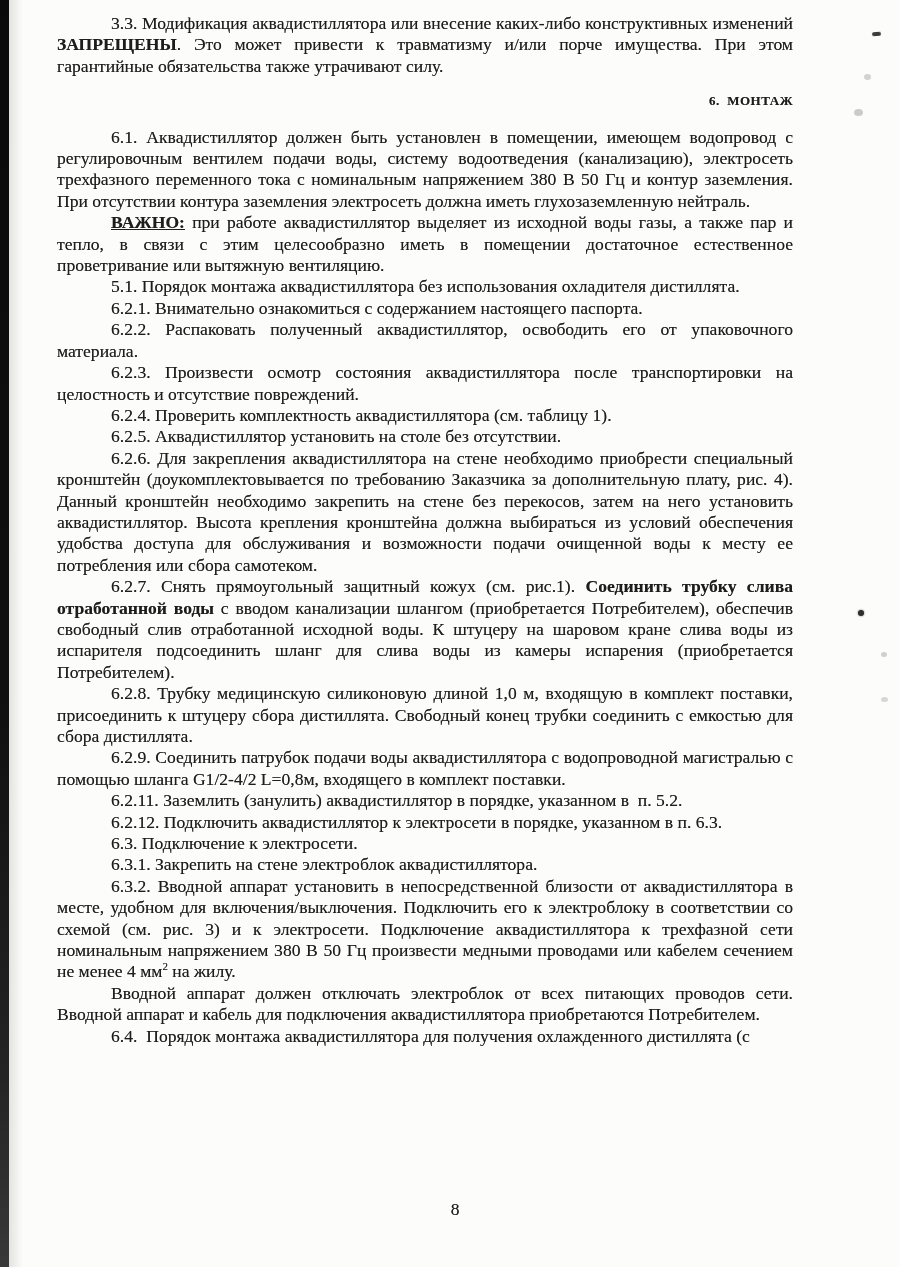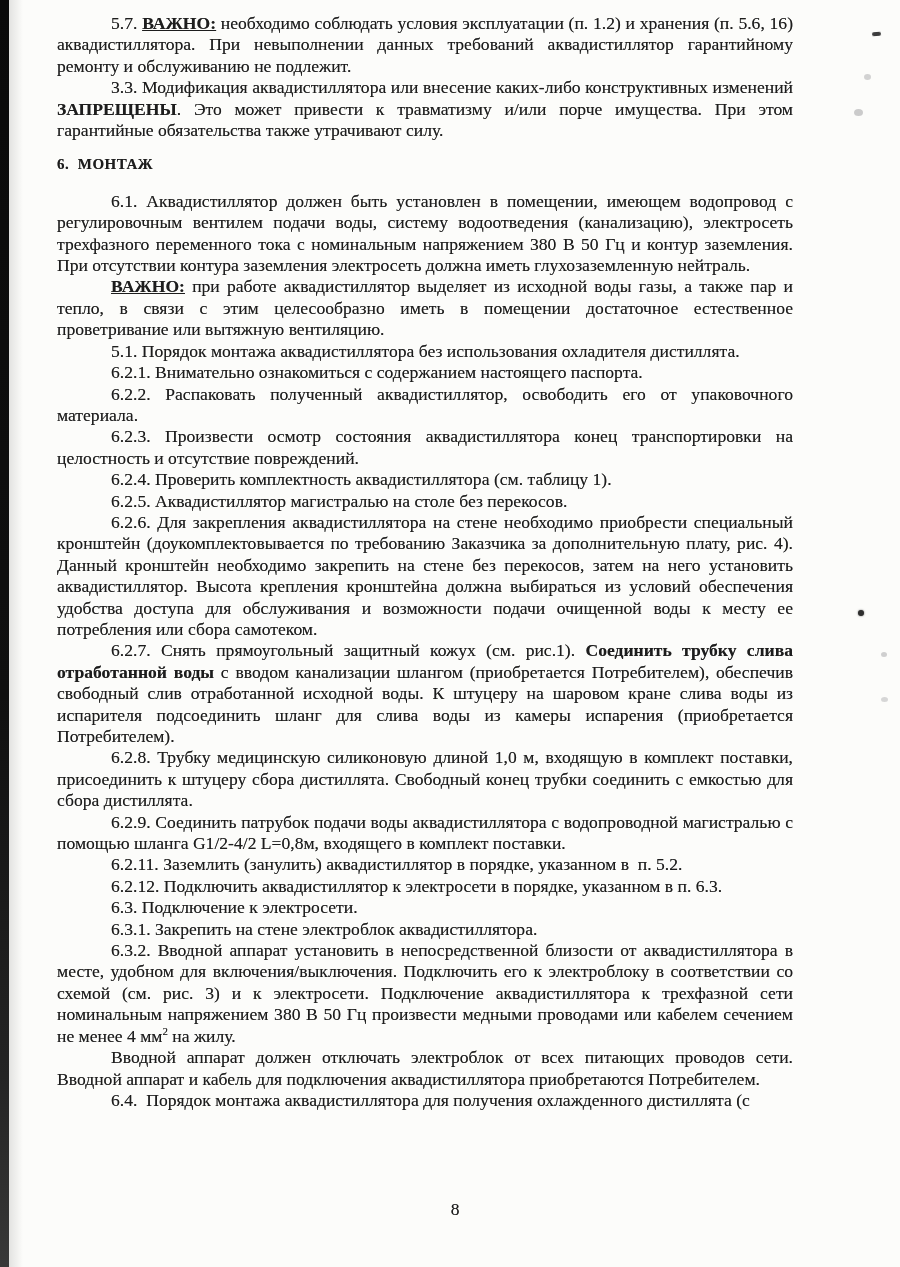--- a/index.html
+++ b/index.html
@@ -34,23 +34,23 @@
     left: 57px; top: 13px;
     width: 736px;
     font-size: 17.6px;
     line-height: 21.4px;
     text-align: justify;
     text-shadow: 0 0 0.4px rgba(20,20,20,0.55);
   }
   .para { margin: 0; text-indent: 54px; }
   .heading {
     margin: 13px 0 15px 0;
-    text-align: left;
+    text-align: right;
     text-indent: 0;
-    font-size: 15px;
+    font-size: 13px;
     font-weight: bold;
     letter-spacing: 0.5px;
     font-family: Liberation Serif, serif;
   }
   .b { font-weight: bold; }
   .u { text-decoration: underline; }
   sup { font-size: 0.62em; line-height: 0; }
   .page-number {
     position: absolute;
     top: 1199px; left: 0;
@@ -69,31 +69,30 @@
   .s6 { left: 881px; top: 697px; width: 7px; height: 5px; background: #d6d6d6; border-radius: 50%; }
 </style>
 </head>
 <body>
 
 <div class="page">
   <div class="scan-edge"></div>
   <div class="scan-edge-shadow"></div>
 
   <div class="doc" id="doc-body">
-      <p class="para"><span>5.7.&nbsp;</span><span class="b u">ВАЖНО:</span><span> необходимо соблюдать условия эксплуатации (п. 1.2) и хранения (п. 5.6, 16) аквадистиллятора. При невыполнении данных требований аквадистиллятор гарантийному ремонту и обслуживанию не подлежит.</span></p>
       <p class="para"><span>3.3. Модификация аквадистиллятора или внесение каких-либо конструктивных изменений </span><span class="b">ЗАПРЕЩЕНЫ</span><span>. Это может привести к травматизму и/или порче имущества. При этом гарантийные обязательства также утрачивают силу.</span></p>
       <h2 class="heading"><span class="b">6.&nbsp; МОНТАЖ</span></h2>
       <p class="para"><span>6.1. Аквадистиллятор должен быть установлен в помещении, имеющем водопровод с регулировочным вентилем подачи воды, систему водоотведения (канализацию), электросеть трехфазного переменного тока с номинальным напряжением 380 В 50 Гц и контур заземления. При отсутствии контура заземления электросеть должна иметь глухозаземленную нейтраль.</span></p>
       <p class="para"><span class="b u">ВАЖНО:</span><span> при работе аквадистиллятор выделяет из исходной воды газы, а также пар и тепло, в связи с этим целесообразно иметь в помещении достаточное естественное проветривание или вытяжную вентиляцию.</span></p>
       <p class="para"><span>5.1. Порядок монтажа аквадистиллятора без использования охладителя дистиллята.</span></p>
       <p class="para"><span>6.2.1. Внимательно ознакомиться с содержанием настоящего паспорта.</span></p>
       <p class="para"><span>6.2.2. Распаковать полученный аквадистиллятор, освободить его от упаковочного материала.</span></p>
-      <p class="para"><span>6.2.3. Произвести осмотр состояния аквадистиллятора конец транспортировки на целостность и отсутствие повреждений.</span></p>
+      <p class="para"><span>6.2.3. Произвести осмотр состояния аквадистиллятора после транспортировки на целостность и отсутствие повреждений.</span></p>
       <p class="para"><span>6.2.4. Проверить комплектность аквадистиллятора (см. таблицу 1).</span></p>
-      <p class="para"><span>6.2.5. Аквадистиллятор магистралью на столе без перекосов.</span></p>
+      <p class="para"><span>6.2.5. Аквадистиллятор установить на столе без отсутствии.</span></p>
       <p class="para"><span>6.2.6. Для закрепления аквадистиллятора на стене необходимо приобрести специальный кронштейн (доукомплектовывается по требованию Заказчика за дополнительную плату, рис. 4). Данный кронштейн необходимо закрепить на стене без перекосов, затем на него установить аквадистиллятор. Высота крепления кронштейна должна выбираться из условий обеспечения удобства доступа для обслуживания и возможности подачи очищенной воды к месту ее потребления или сбора самотеком.</span></p>
       <p class="para"><span>6.2.7. Снять прямоугольный защитный кожух (см. рис.1). </span><span class="b">Соединить трубку слива отработанной воды</span><span> с вводом канализации шлангом (приобретается Потребителем), обеспечив свободный слив отработанной исходной воды. К штуцеру на шаровом кране слива воды из испарителя подсоединить шланг для слива воды из камеры испарения (приобретается Потребителем).</span></p>
       <p class="para"><span>6.2.8. Трубку медицинскую силиконовую длиной 1,0 м, входящую в комплект поставки, присоединить к штуцеру сбора дистиллята. Свободный конец трубки соединить с емкостью для сбора дистиллята.</span></p>
       <p class="para"><span>6.2.9. Соединить патрубок подачи воды аквадистиллятора с водопроводной магистралью с помощью шланга G1/2-4/2 L=0,8м, входящего в комплект поставки.</span></p>
       <p class="para"><span>6.2.11. Заземлить (занулить) аквадистиллятор в порядке, указанном в&nbsp; п. 5.2.</span></p>
       <p class="para"><span>6.2.12. Подключить аквадистиллятор к электросети в порядке, указанном в п. 6.3.</span></p>
       <p class="para"><span>6.3. Подключение к электросети.</span></p>
       <p class="para"><span>6.3.1. Закрепить на стене электроблок аквадистиллятора.</span></p>
       <p class="para"><span>6.3.2. Вводной аппарат установить в непосредственной близости от аквадистиллятора в месте, удобном для включения/выключения. Подключить его к электроблоку в соответствии со схемой (см. рис. 3) и к электросети. Подключение аквадистиллятора к трехфазной сети номинальным напряжением 380 В 50 Гц произвести медными проводами или кабелем сечением не менее 4 мм</span><sup>2</sup><span> на жилу.</span></p>
       <p class="para"><span>Вводной аппарат должен отключать электроблок от всех питающих проводов сети. Вводной аппарат и кабель для подключения аквадистиллятора приобретаются Потребителем.</span></p>

